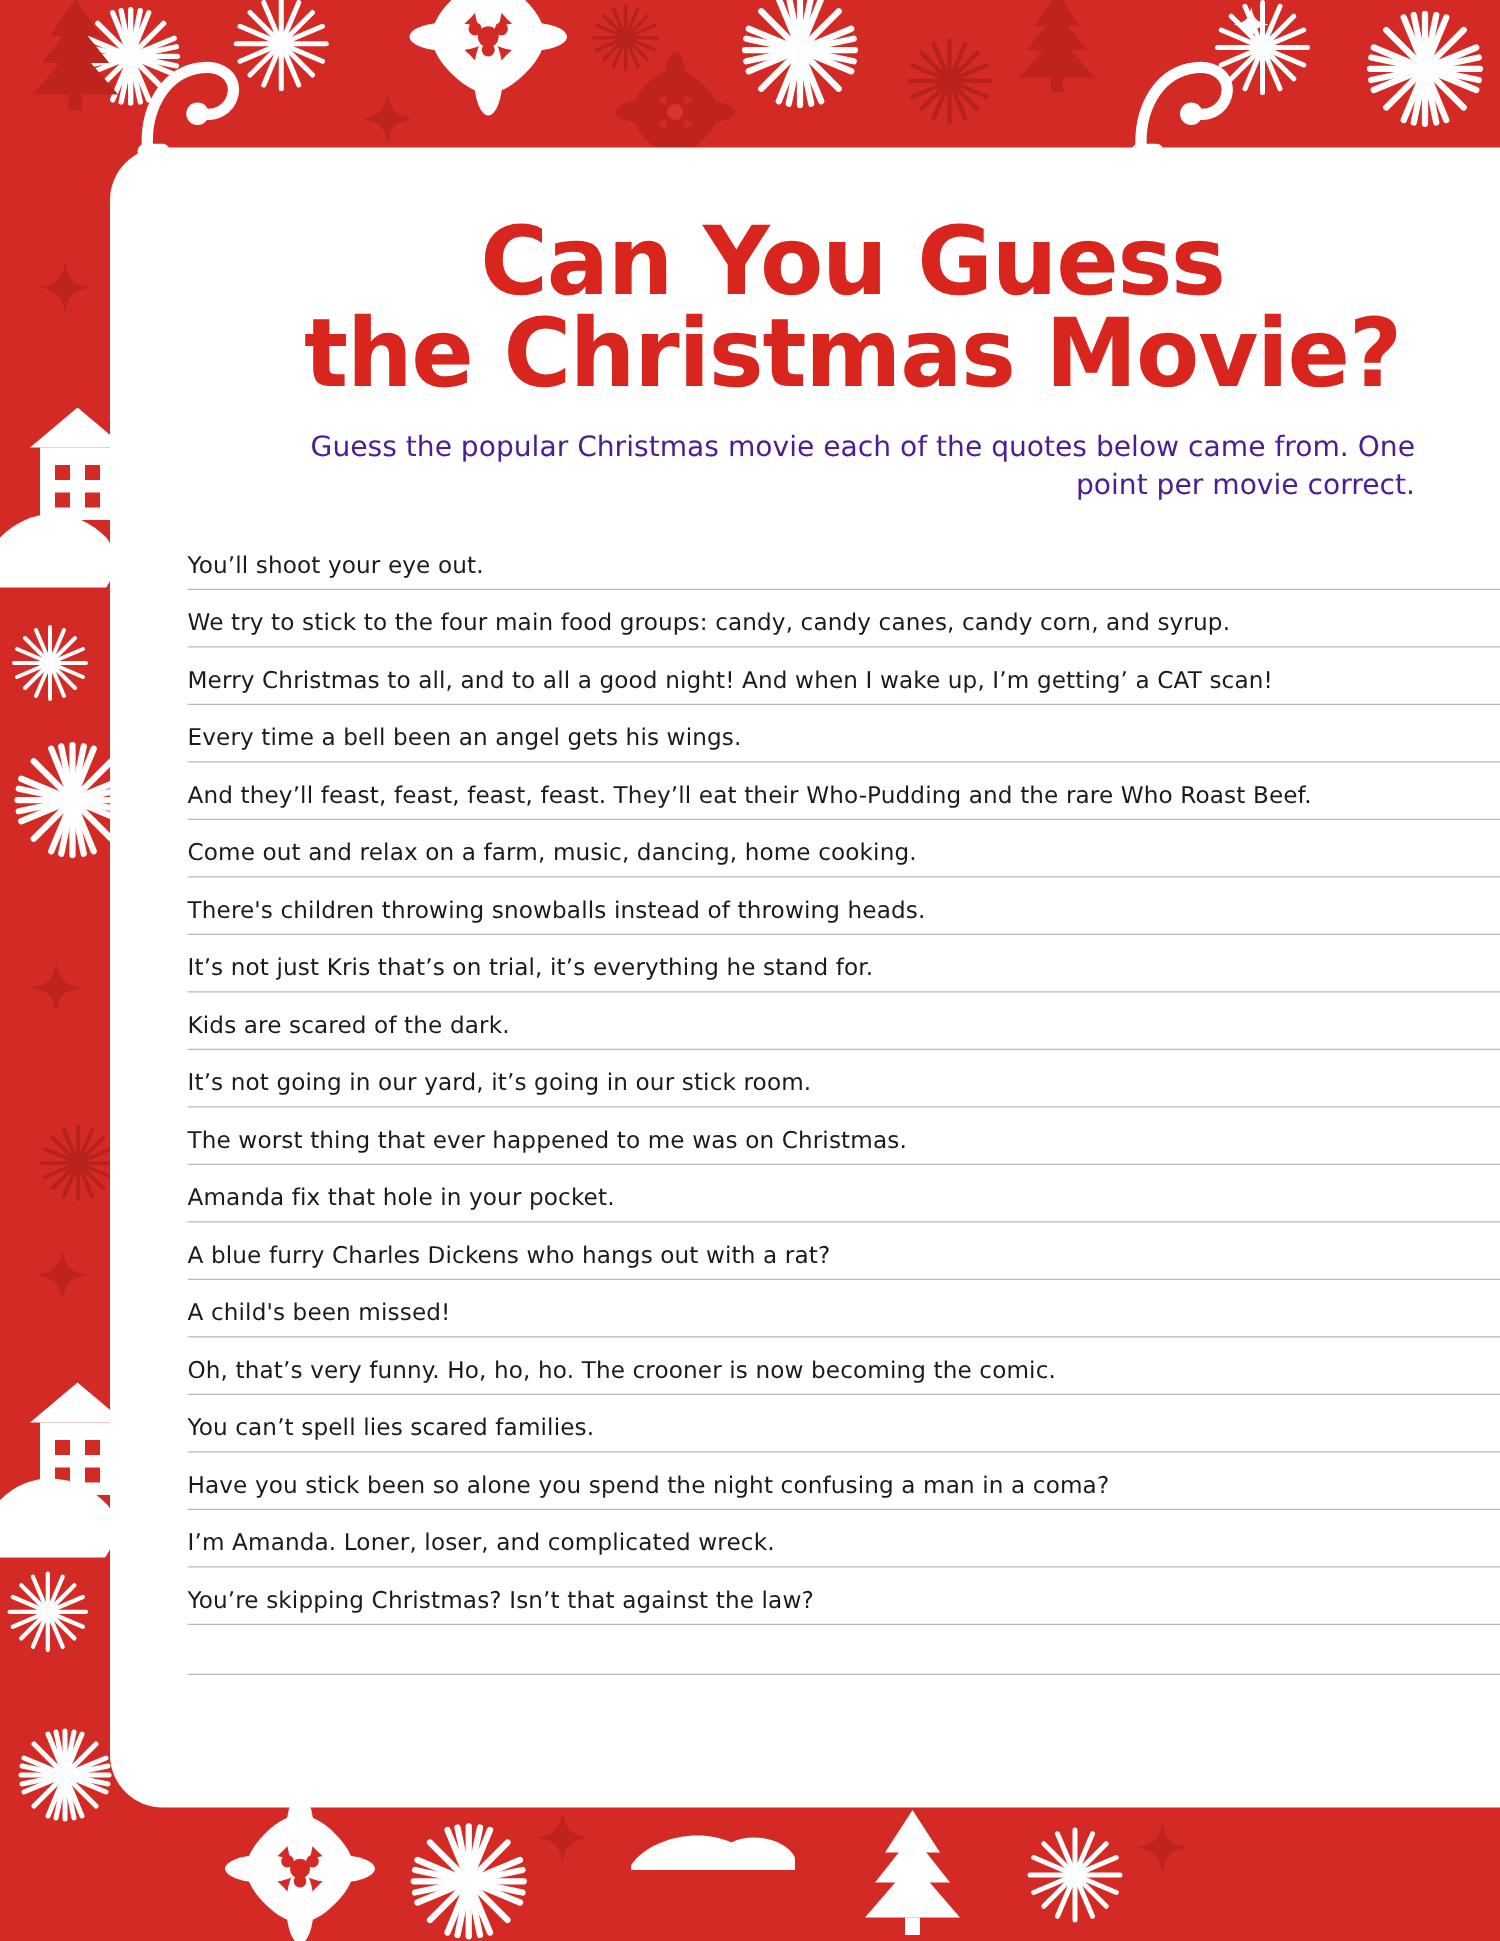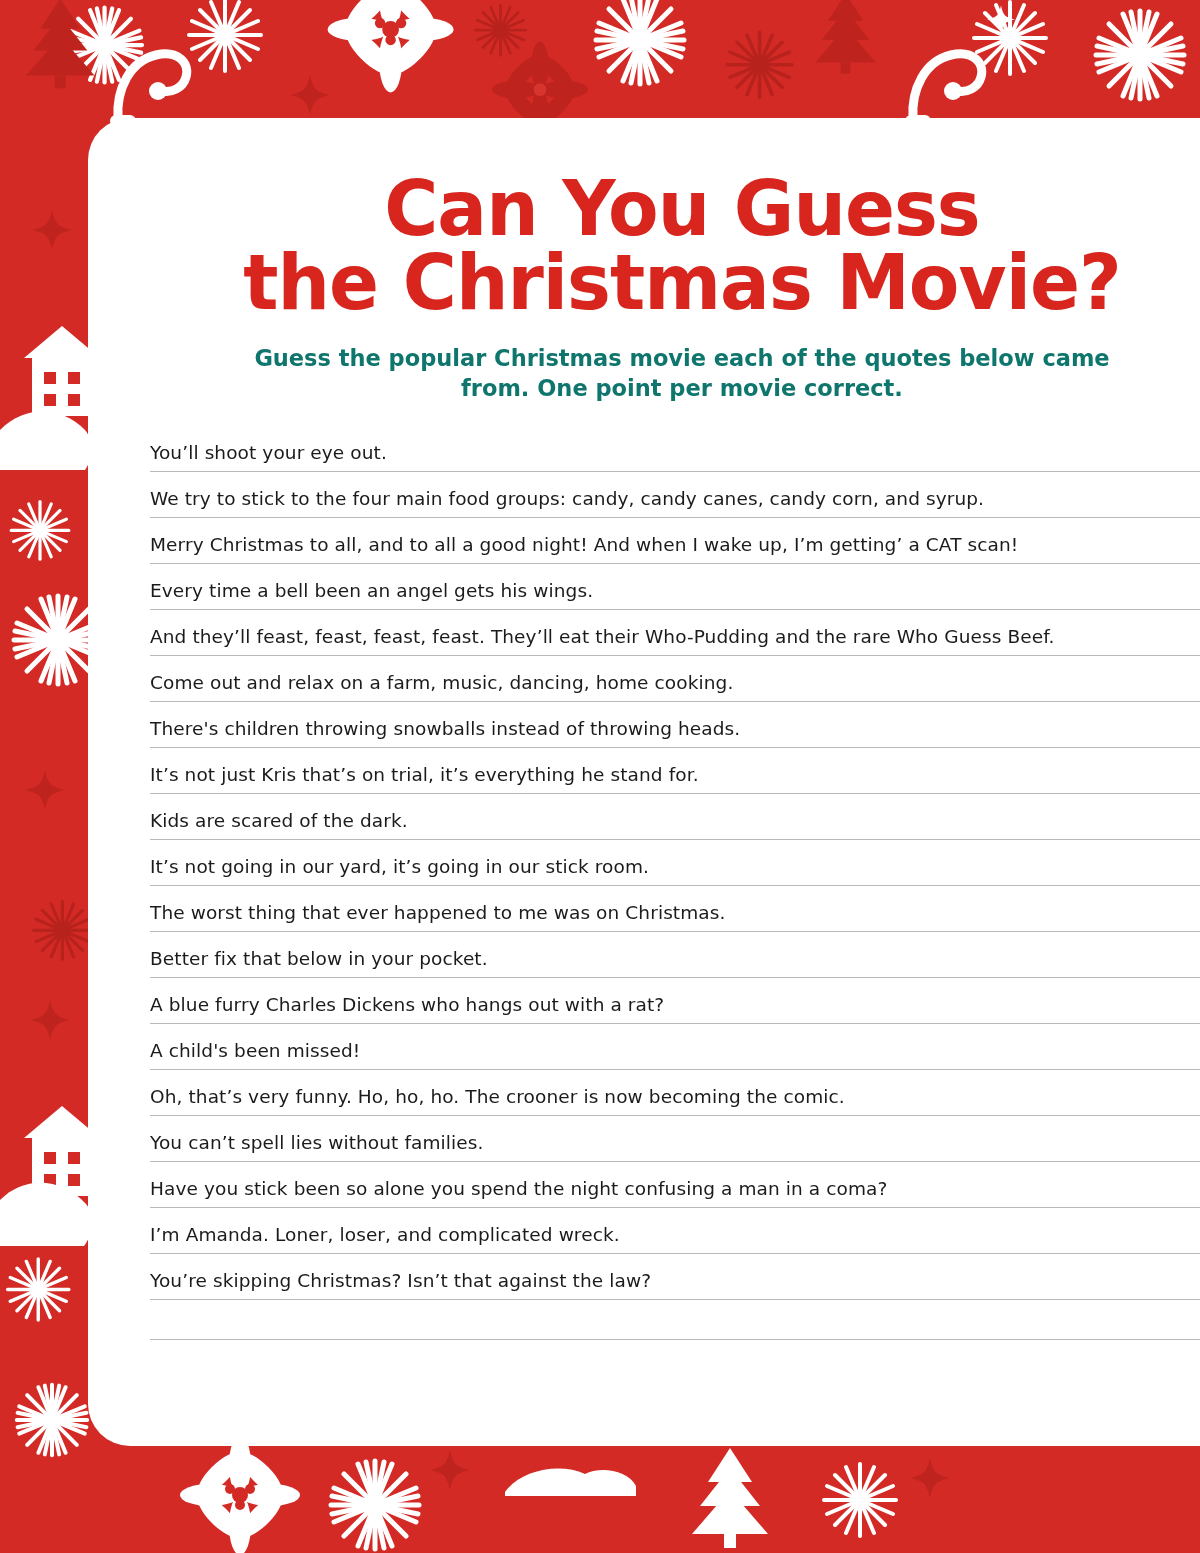--- a/index.html
+++ b/index.html
@@ -43,24 +43,24 @@
     font-weight: bold;
     font-size: 76px;
     line-height: 0.98;
     letter-spacing: -1px;
     margin: 14px 0 0 0;
     transform: scaleX(0.97);
   }
   .title .line { display: block; }
 
   .subtitle {
-    text-align: center;
-    color: #0f766e;
+    text-align: right;
+    color: #4c1d95;
     font-size: 22.5px;
-    font-weight: bold;
+    font-weight: normal;
     line-height: 1.35;
     margin: 22px auto 0 auto;
     max-width: 900px;
   }
 
   .quote-list {
     margin-top: 26px;
     padding: 0 2px;
   }
   .quote-row {
@@ -288,54 +288,54 @@
     <div class="quote-row">
         <span class="quote-text">We try to stick to the four main food groups: candy, candy canes, candy corn, and syrup.</span>
       </div>
     <div class="quote-row">
         <span class="quote-text">Merry Christmas to all, and to all a good night! And when I wake up, I’m getting’ a CAT scan!</span>
       </div>
     <div class="quote-row">
         <span class="quote-text">Every time a bell been an angel gets his wings.</span>
       </div>
     <div class="quote-row">
-        <span class="quote-text">And they’ll feast, feast, feast, feast. They’ll eat their Who-Pudding and the rare Who Guess Beef.</span>
+        <span class="quote-text">And they’ll feast, feast, feast, feast. They’ll eat their Who-Pudding and the rare Who Roast Beef.</span>
       </div>
     <div class="quote-row">
         <span class="quote-text">Come out and relax on a farm, music, dancing, home cooking.</span>
       </div>
     <div class="quote-row">
         <span class="quote-text">There's children throwing snowballs instead of throwing heads.</span>
       </div>
     <div class="quote-row">
         <span class="quote-text">It’s not just Kris that’s on trial, it’s everything he stand for.</span>
       </div>
     <div class="quote-row">
         <span class="quote-text">Kids are scared of the dark.</span>
       </div>
     <div class="quote-row">
         <span class="quote-text">It’s not going in our yard, it’s going in our stick room.</span>
       </div>
     <div class="quote-row">
         <span class="quote-text">The worst thing that ever happened to me was on Christmas.</span>
       </div>
     <div class="quote-row">
-        <span class="quote-text">Better fix that below in your pocket.</span>
+        <span class="quote-text">Amanda fix that hole in your pocket.</span>
       </div>
     <div class="quote-row">
         <span class="quote-text">A blue furry Charles Dickens who hangs out with a rat?</span>
       </div>
     <div class="quote-row">
         <span class="quote-text">A child's been missed!</span>
       </div>
     <div class="quote-row">
         <span class="quote-text">Oh, that’s very funny. Ho, ho, ho. The crooner is now becoming the comic.</span>
       </div>
     <div class="quote-row">
-        <span class="quote-text">You can’t spell lies without families.</span>
+        <span class="quote-text">You can’t spell lies scared families.</span>
       </div>
     <div class="quote-row">
         <span class="quote-text">Have you stick been so alone you spend the night confusing a man in a coma?</span>
       </div>
     <div class="quote-row">
         <span class="quote-text">I’m Amanda. Loner, loser, and complicated wreck.</span>
       </div>
     <div class="quote-row">
         <span class="quote-text">You’re skipping Christmas? Isn’t that against the law?</span>
       </div>

